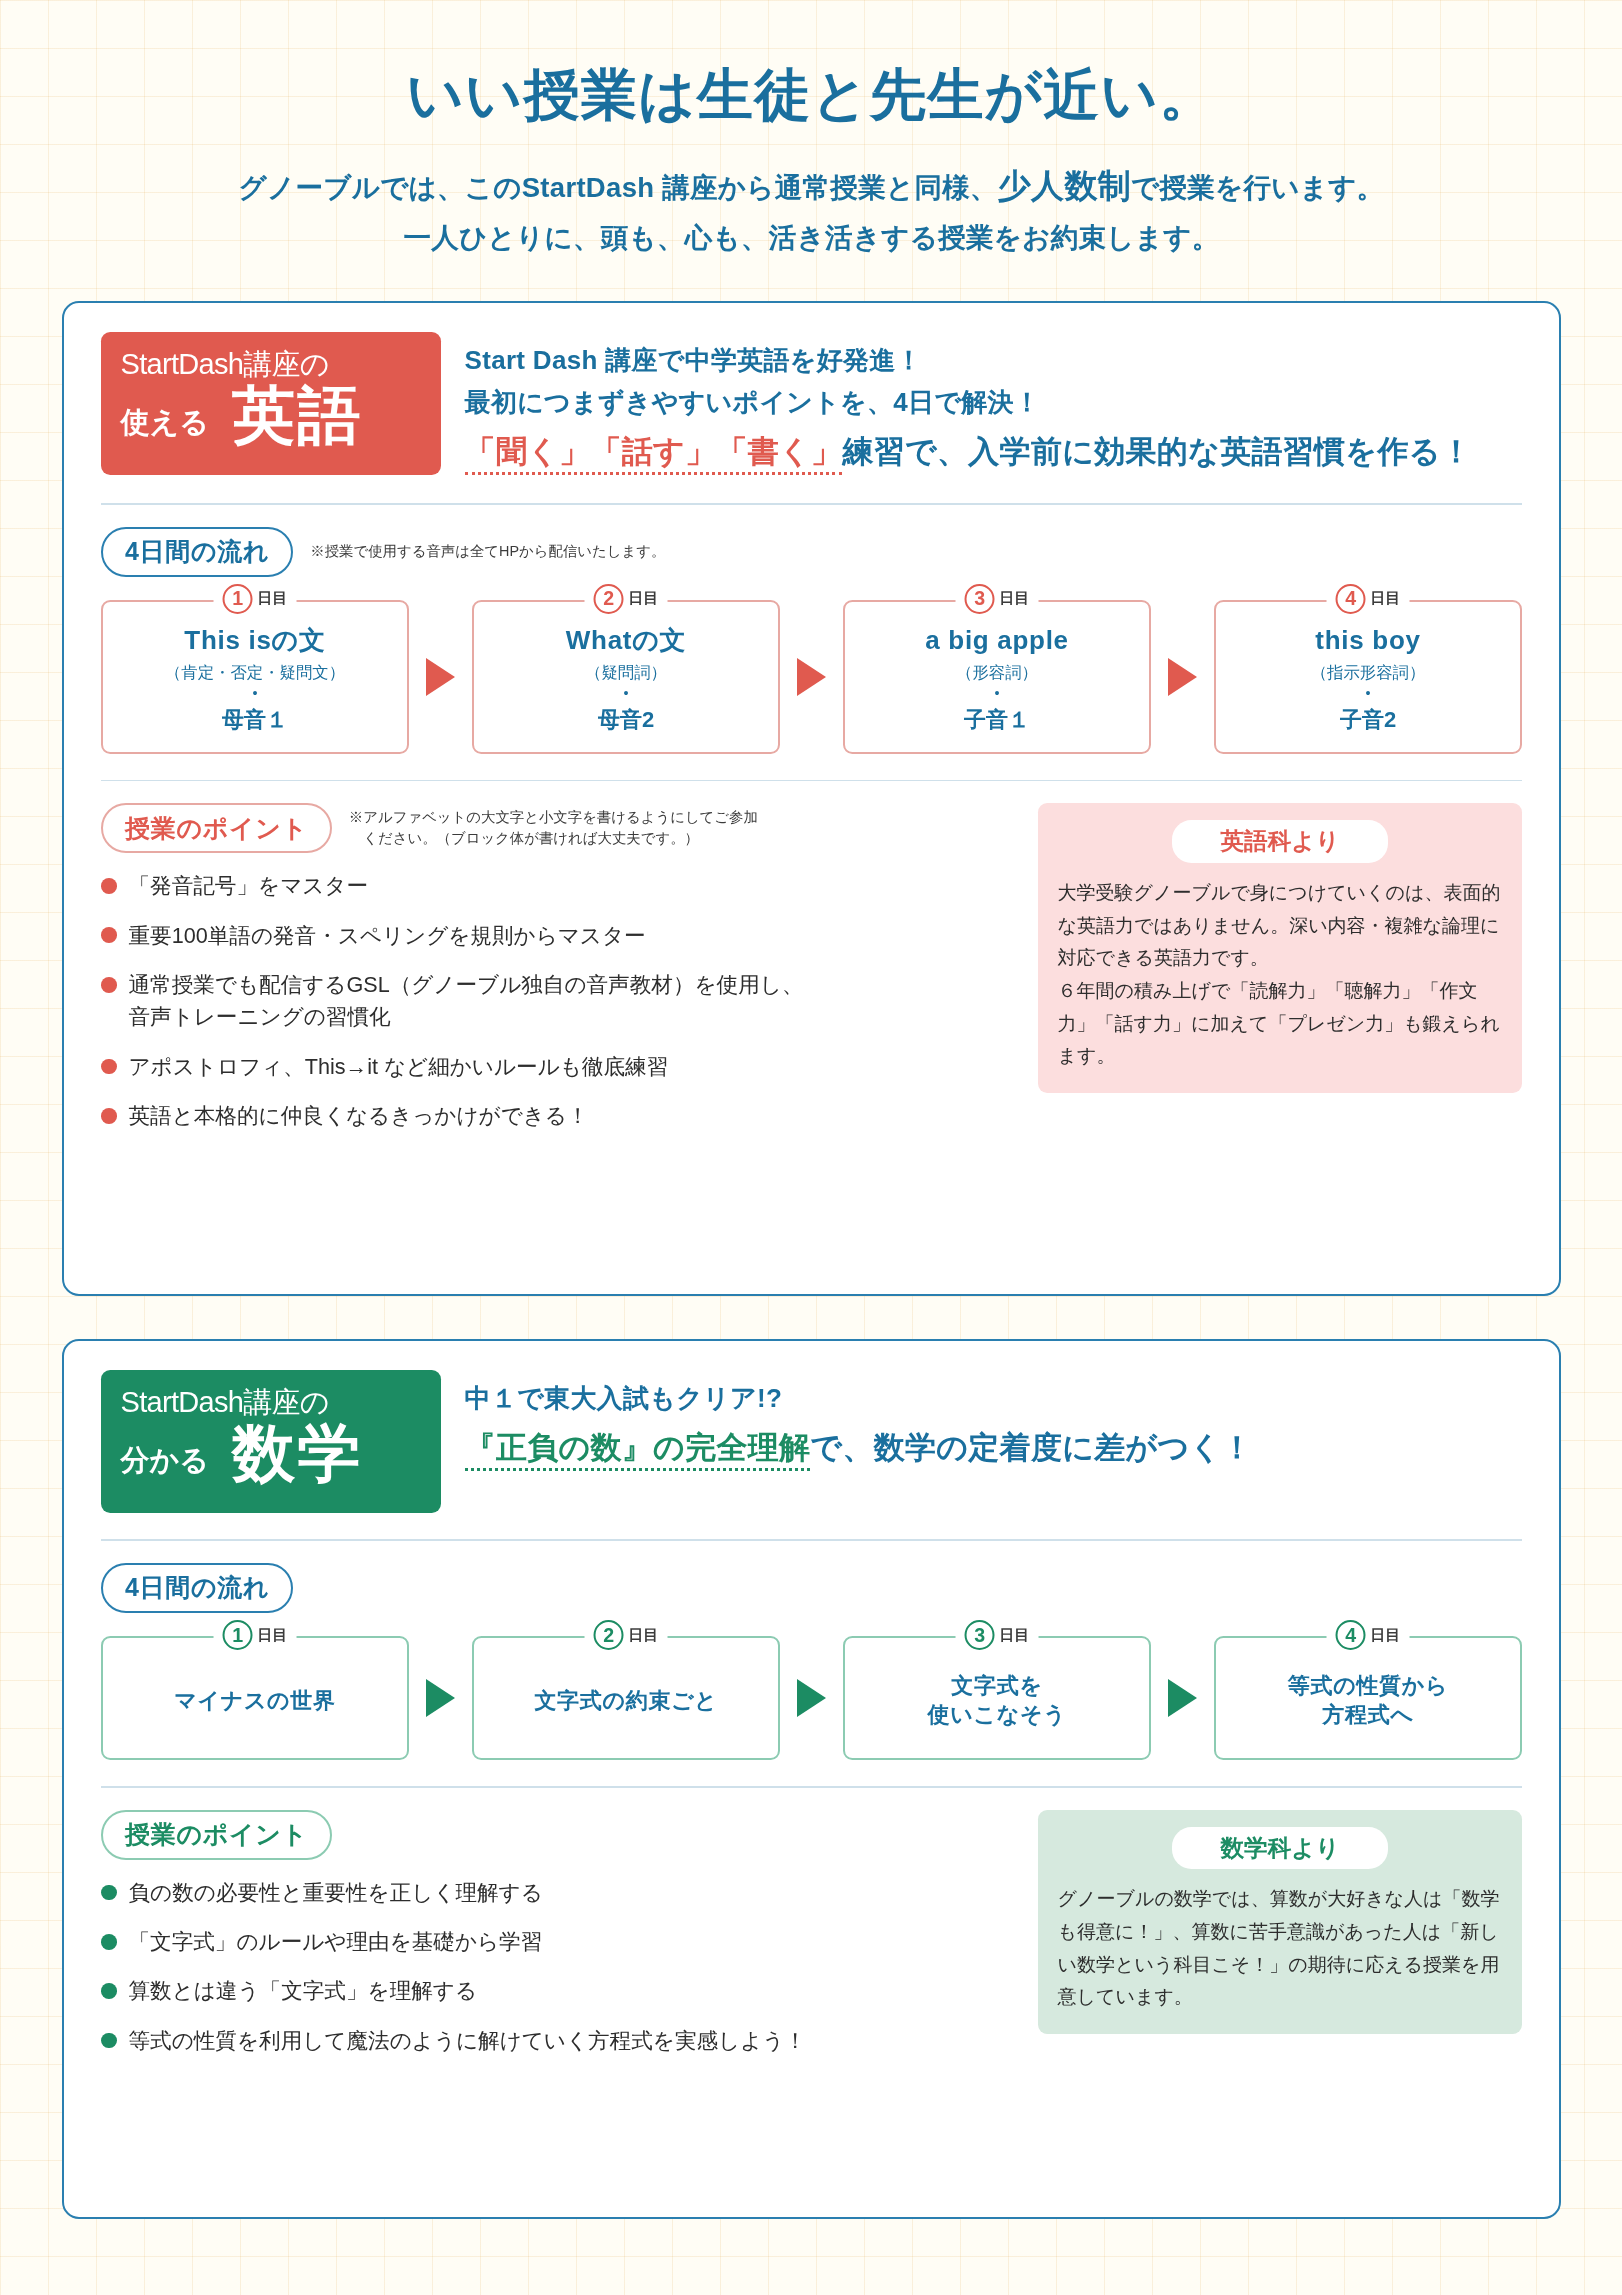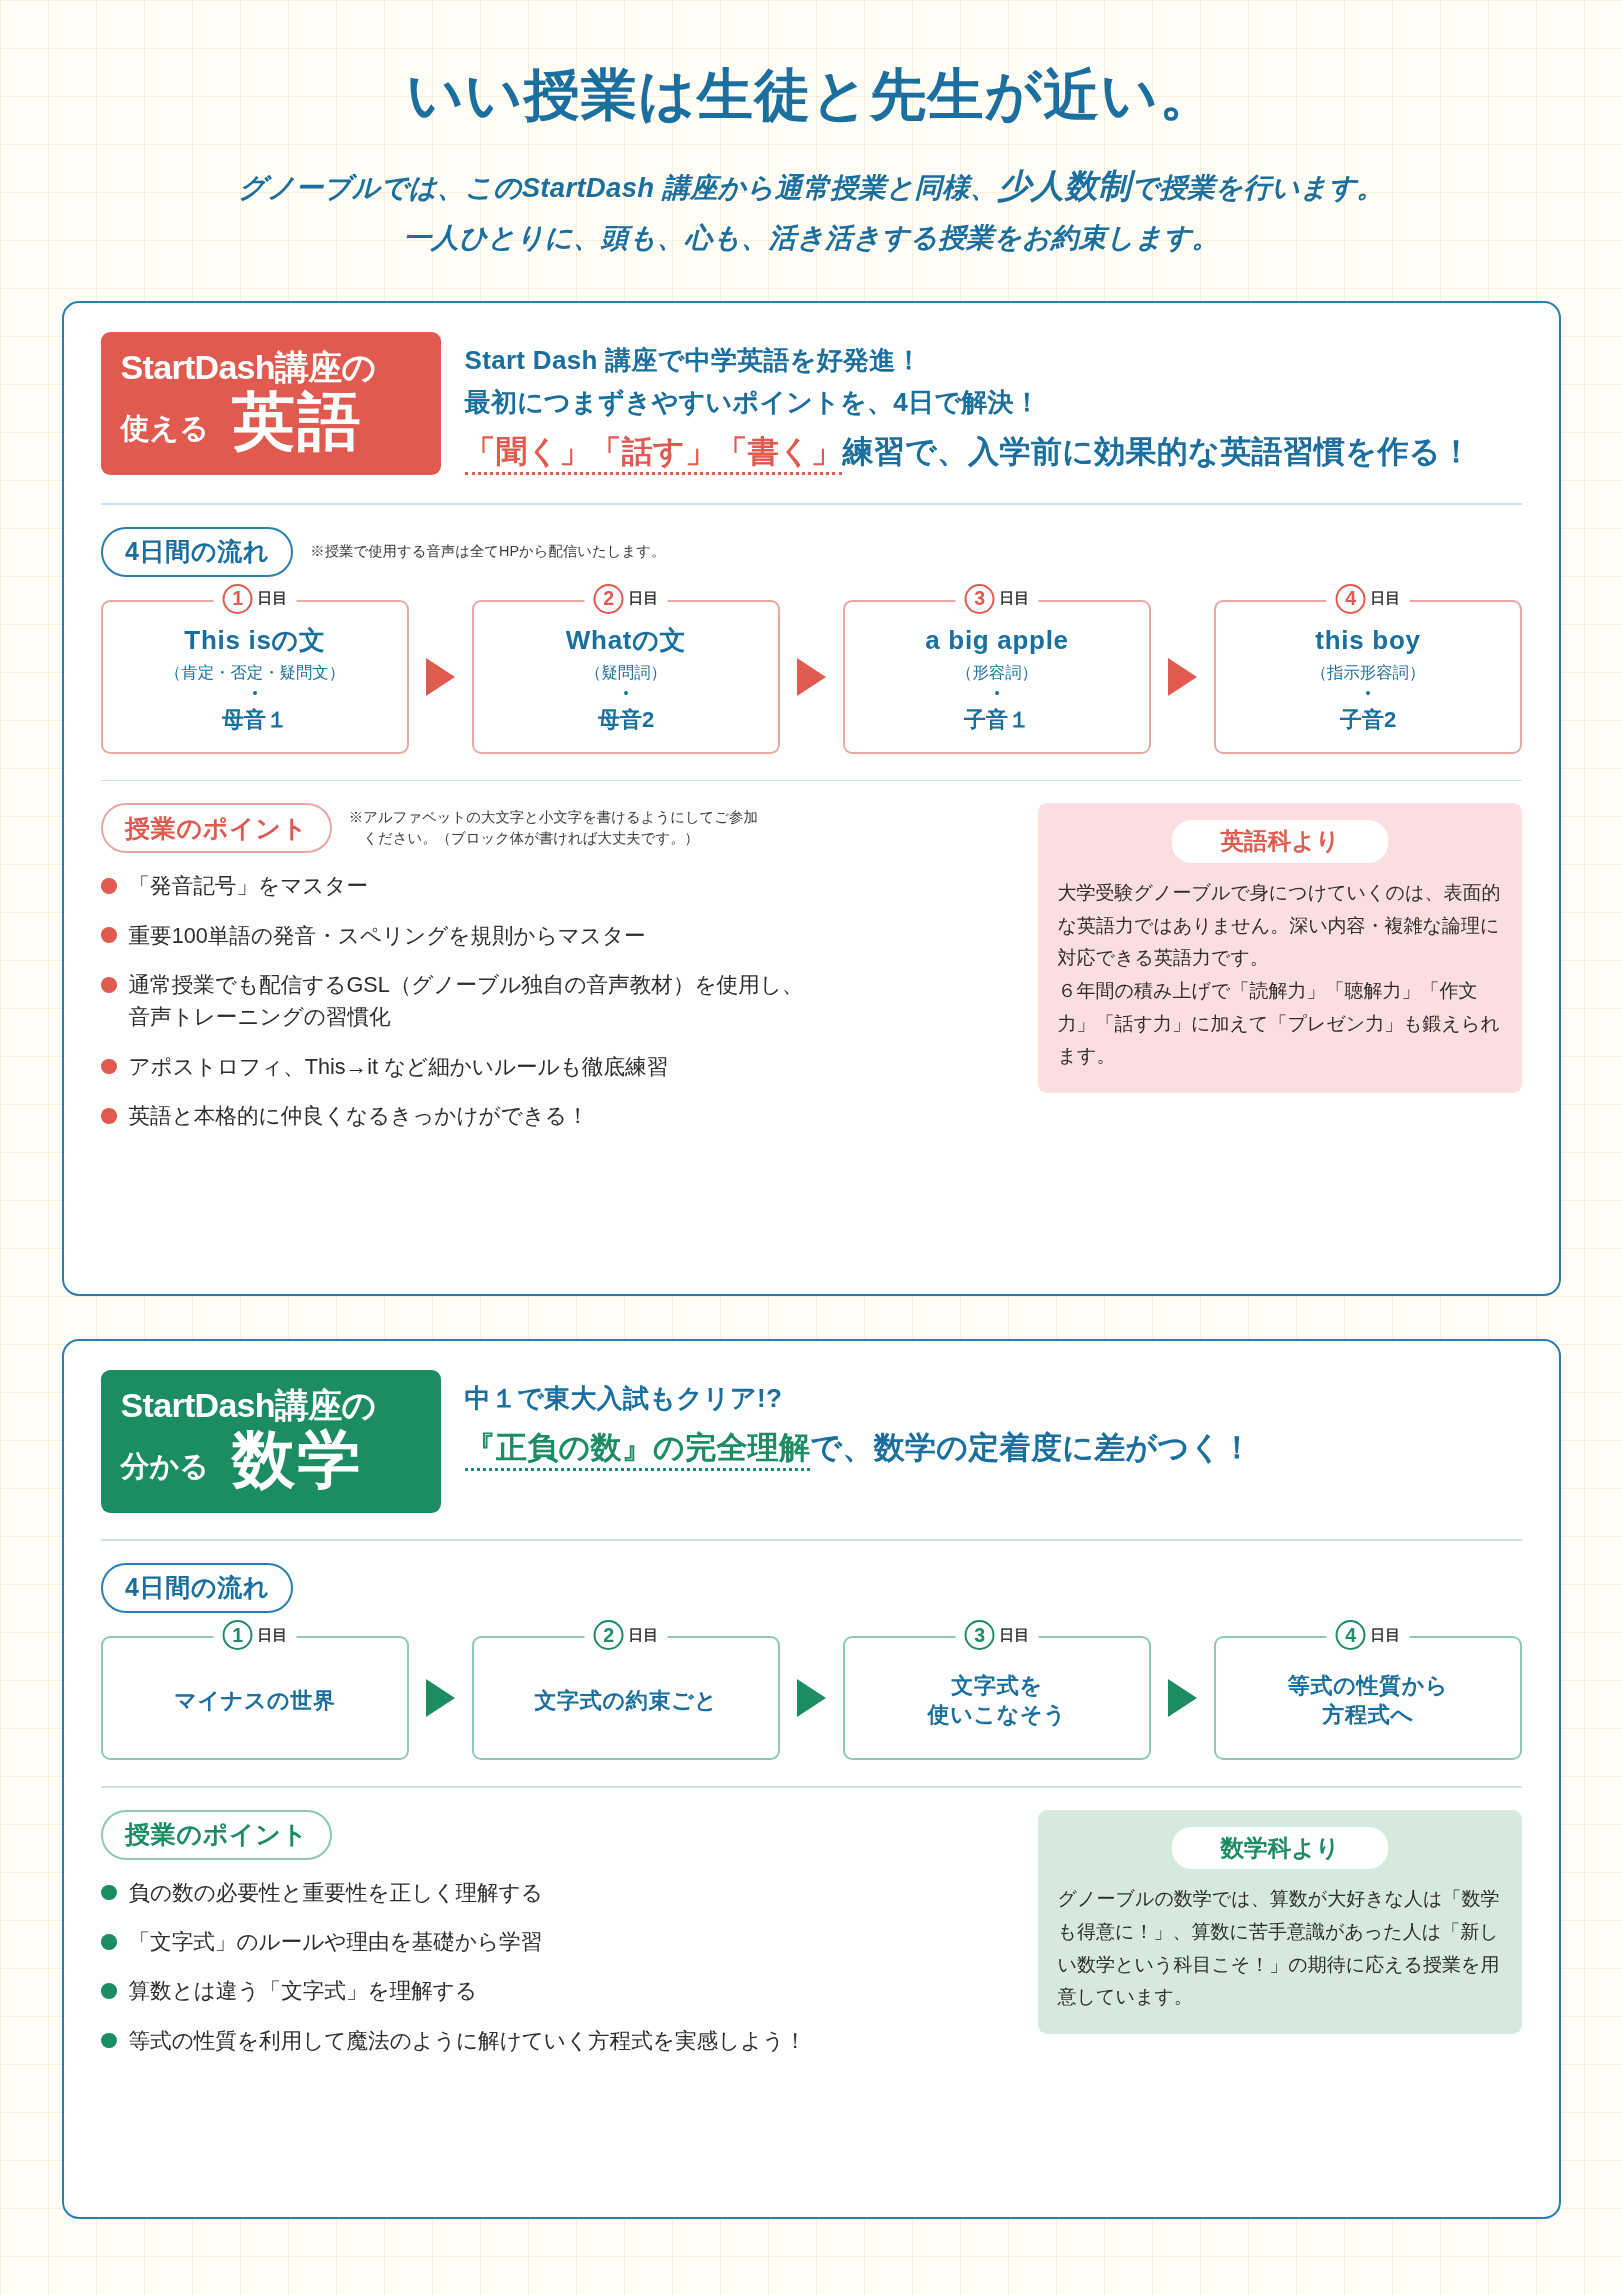--- a/index.html
+++ b/index.html
@@ -43,21 +43,20 @@
     line-height: 1.1;
   }
   .subhead {
     text-align: center;
     color: #1a6f9e;
     font-size: 27.5px;
     font-weight: bold;
     line-height: 1.75;
     margin-top: 31px;
     letter-spacing: 0.3px;
-    font-style: italic;
   }
   .subhead .em {
     font-size: 33px;
   }
 
   
   .panel {
     border-radius: 17px;
     background: #ffffff;
     box-sizing: border-box;
@@ -80,22 +79,22 @@
     border-radius: 9.2px;
     color: #fff;
     box-sizing: border-box;
     padding: 15.7px 17px 13px 19.6px;
     position: relative;
     flex: none;
   }
   .subject-tag.en { background: #e05a4f; }
   .subject-tag.ma { background: #1c8c63; }
   .tag-l1 {
-    font-size: 34px;
-    font-weight: bold;
+    font-size: 29px;
+    font-weight: normal;
     letter-spacing: -0.7px;
     line-height: 1.15;
   }
   .tag-l2row {
     display: flex;
     align-items: flex-end;
     gap: 23px;
     margin-top: 2.6px;
   }
   .tag-l2 {

